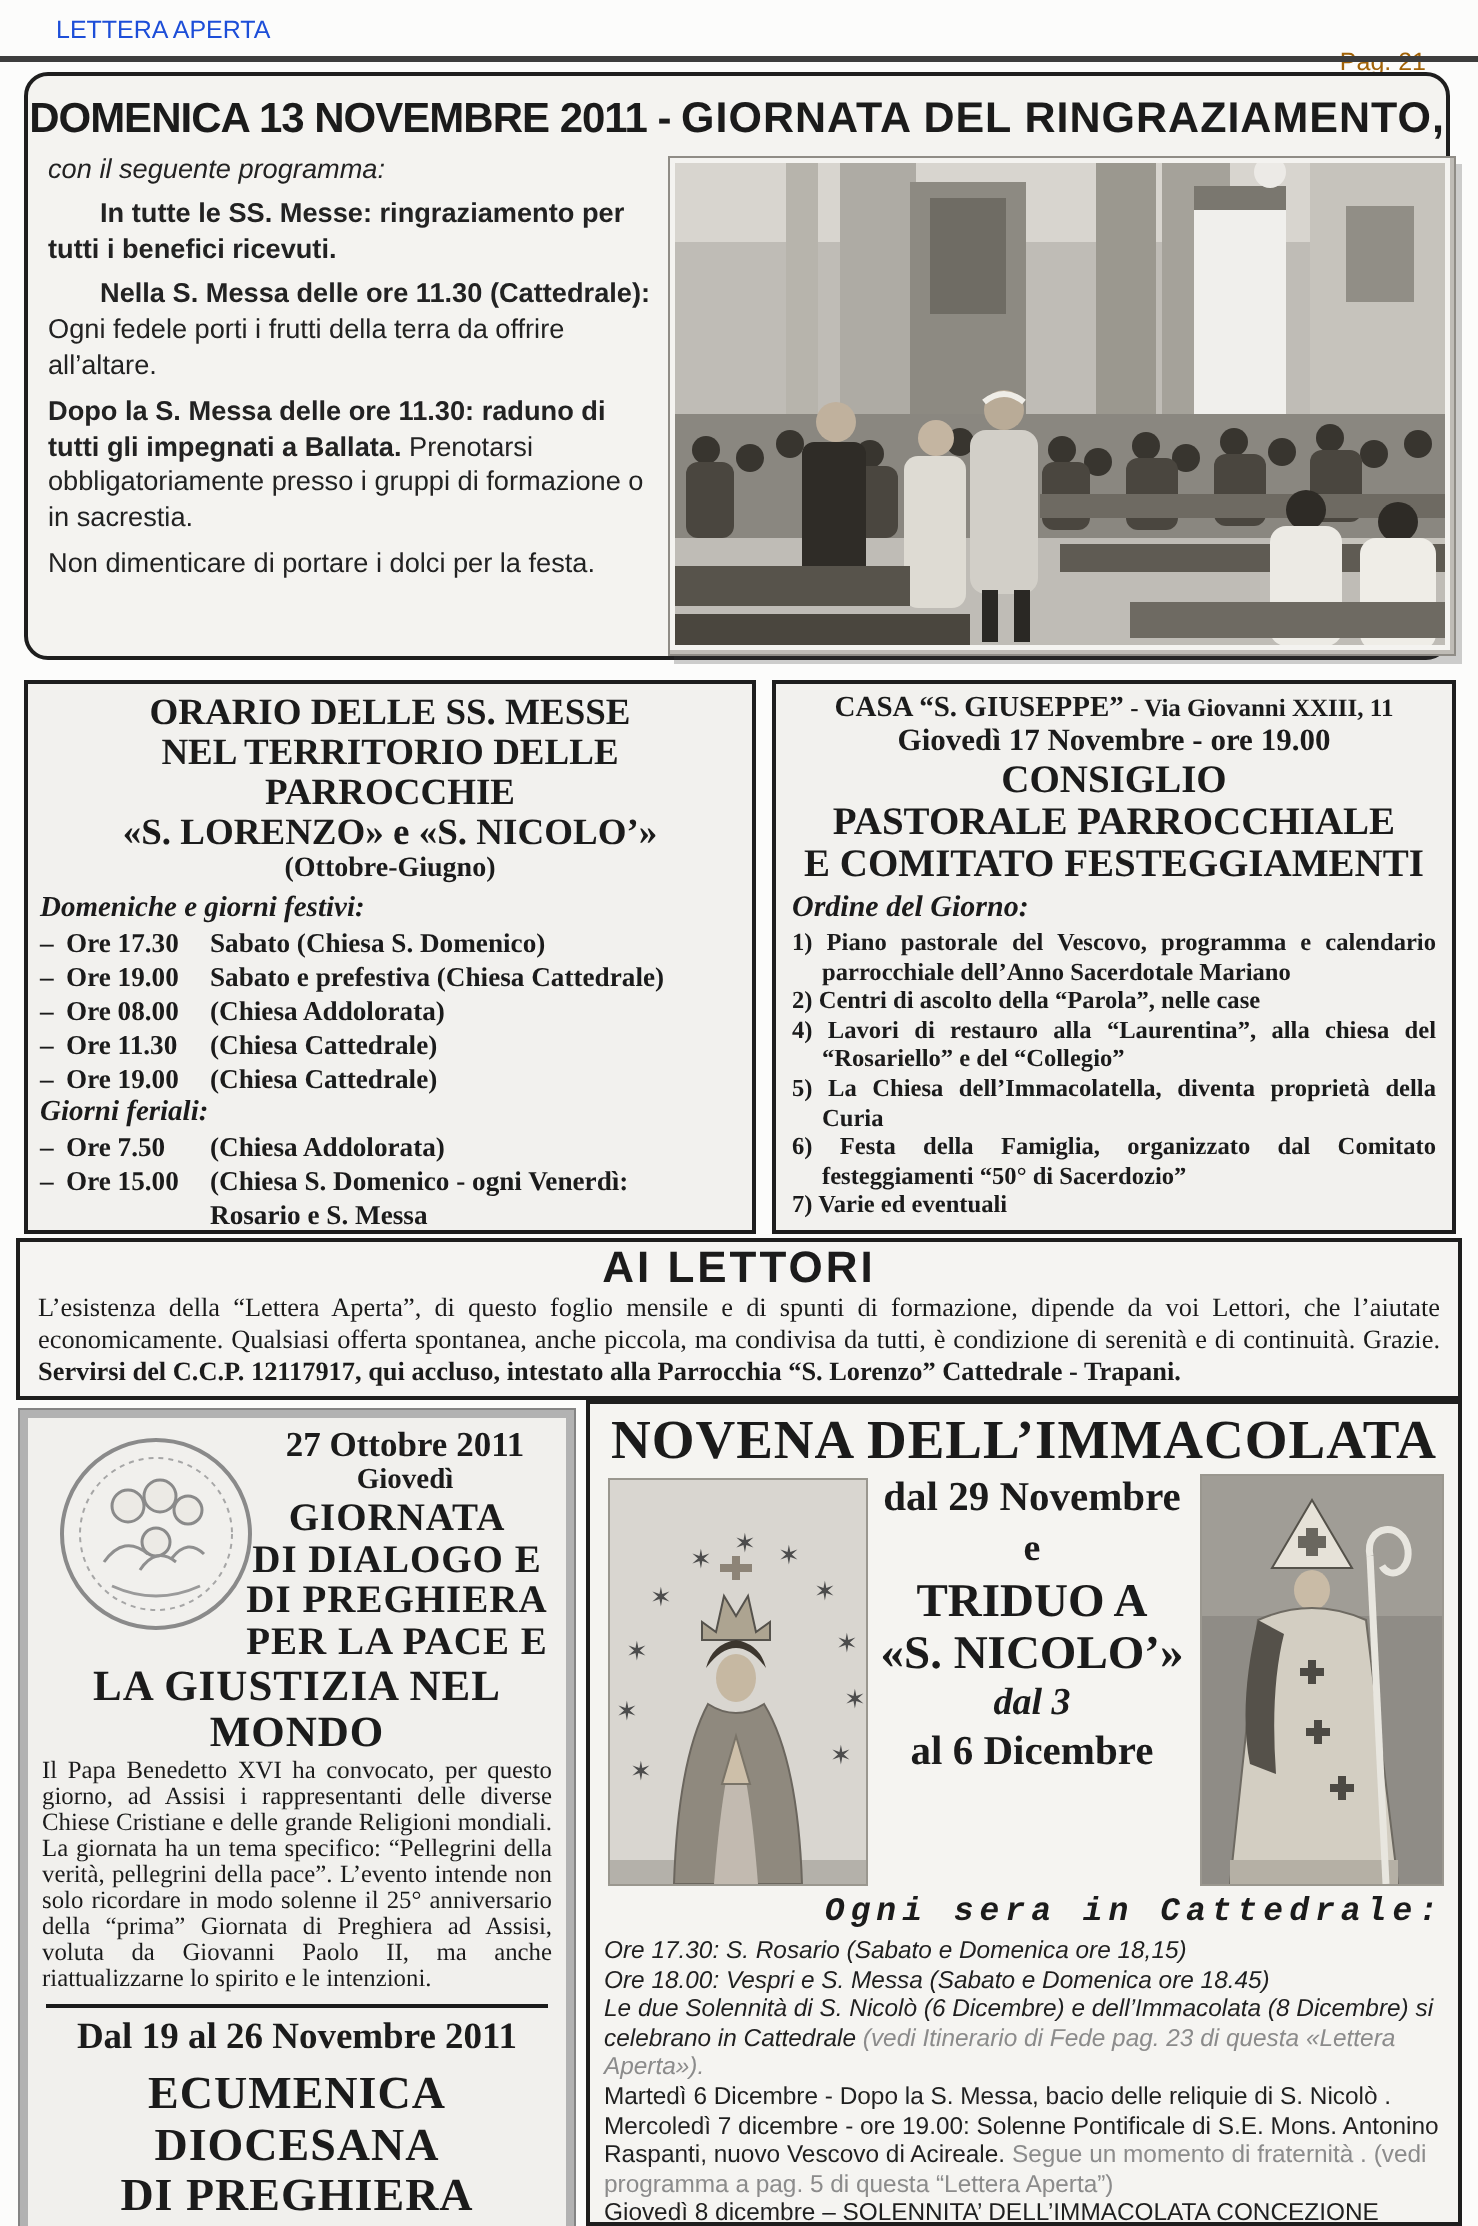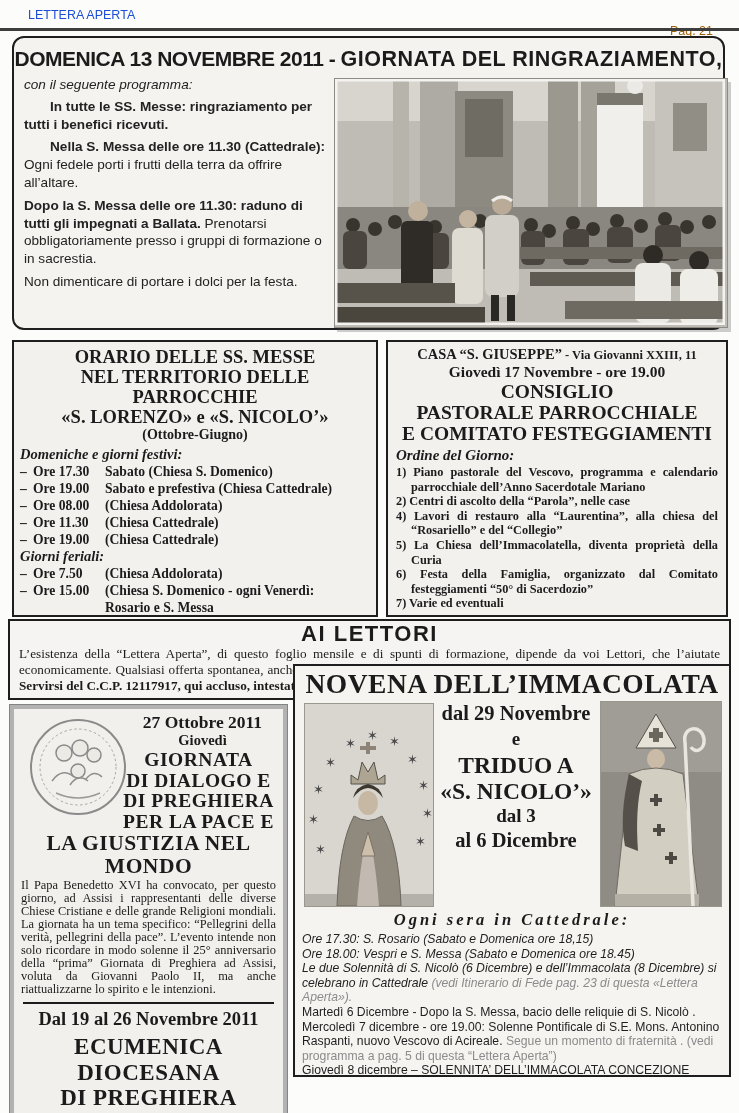--- a/index.html
+++ b/index.html
@@ -57,32 +57,32 @@
   .emblem{position:absolute;left:12px;top:6px;width:104px;height:104px;}
   .gd-date{margin-left:108px;text-align:center;font-weight:700;font-size:17.5px;line-height:19px;}
   .gd-date2{margin-left:108px;text-align:center;font-weight:700;font-size:14.5px;line-height:16px;margin-bottom:2px;}
   .gd-t{margin-left:100px;text-align:center;font-weight:700;font-size:19.5px;line-height:20.5px;letter-spacing:0.5px;}
   .gd-t5{text-align:center;font-weight:700;font-size:21.5px;line-height:23px;letter-spacing:0.5px;}
   .gd-body{font-size:12.4px;line-height:13.05px;text-align:justify;margin-top:1px;}
   .colL hr{border:none;border-top:2px solid #1b1b1b;margin:6px 2px 5px 2px;}
   .se-date{text-align:center;font-weight:700;font-size:18.5px;line-height:21px;margin-bottom:4px;}
   .se-t{text-align:center;font-weight:700;font-size:23px;line-height:25.5px;letter-spacing:0.5px;}
   
-  .boxN{position:absolute;left:293px;top:664px;width:438px;height:413px;border:2.5px solid #1e1e1e;
+  .boxN{position:absolute;left:293px;top:700px;width:438px;height:413px;border:2.5px solid #1e1e1e;
         background:#f5f4f1;box-sizing:border-box;padding:2px 7px 0 7px;overflow:hidden;}
   .nv-title{text-align:center;font-weight:700;font-size:27.5px;line-height:31px;letter-spacing:0.5px;}
   .nv-mid{position:relative;height:206px;margin-top:2px;}
   .nv-img-l{position:absolute;left:2px;top:2px;width:128px;height:202px;border:1px solid #9a978f;background:#d9d6d0;}
   .nv-img-r{position:absolute;right:0px;top:0px;width:120px;height:204px;border:1px solid #9a978f;background:#8f8c86;}
   .nv-center{position:absolute;left:132px;right:124px;top:0;text-align:center;font-weight:700;}
   .nv-c-a{font-size:20.5px;line-height:25px;}
   .nv-c-e{font-size:19px;line-height:26px;}
   .nv-c-b{font-size:23.5px;line-height:26px;}
-  .nv-c-c{font-size:19px;line-height:24px;}
-  .nv-sub{text-align:center;font-weight:700;font-style:italic;font-size:16.5px;letter-spacing:3px;line-height:21px;margin-top:2px;}
+  .nv-c-c{font-size:19px;line-height:24px;font-style:italic;}
+  .nv-sub{text-align:right;font-weight:700;font-style:italic;font-size:16.5px;letter-spacing:3px;line-height:21px;margin-top:2px;font-family:Liberation Mono, monospace;}
   .nv-sched{font-family:"Liberation Sans",sans-serif;font-size:12.2px;line-height:14.6px;color:#1f1f1f;margin-top:2px;}
   .nv-sched .it{font-style:italic;}
   .nv-sched .note{color:#8b8b8b;}
   .nv-sched div{margin:0;}
 </style>
 </head>
 <body>
 
 <div class="page">
 

